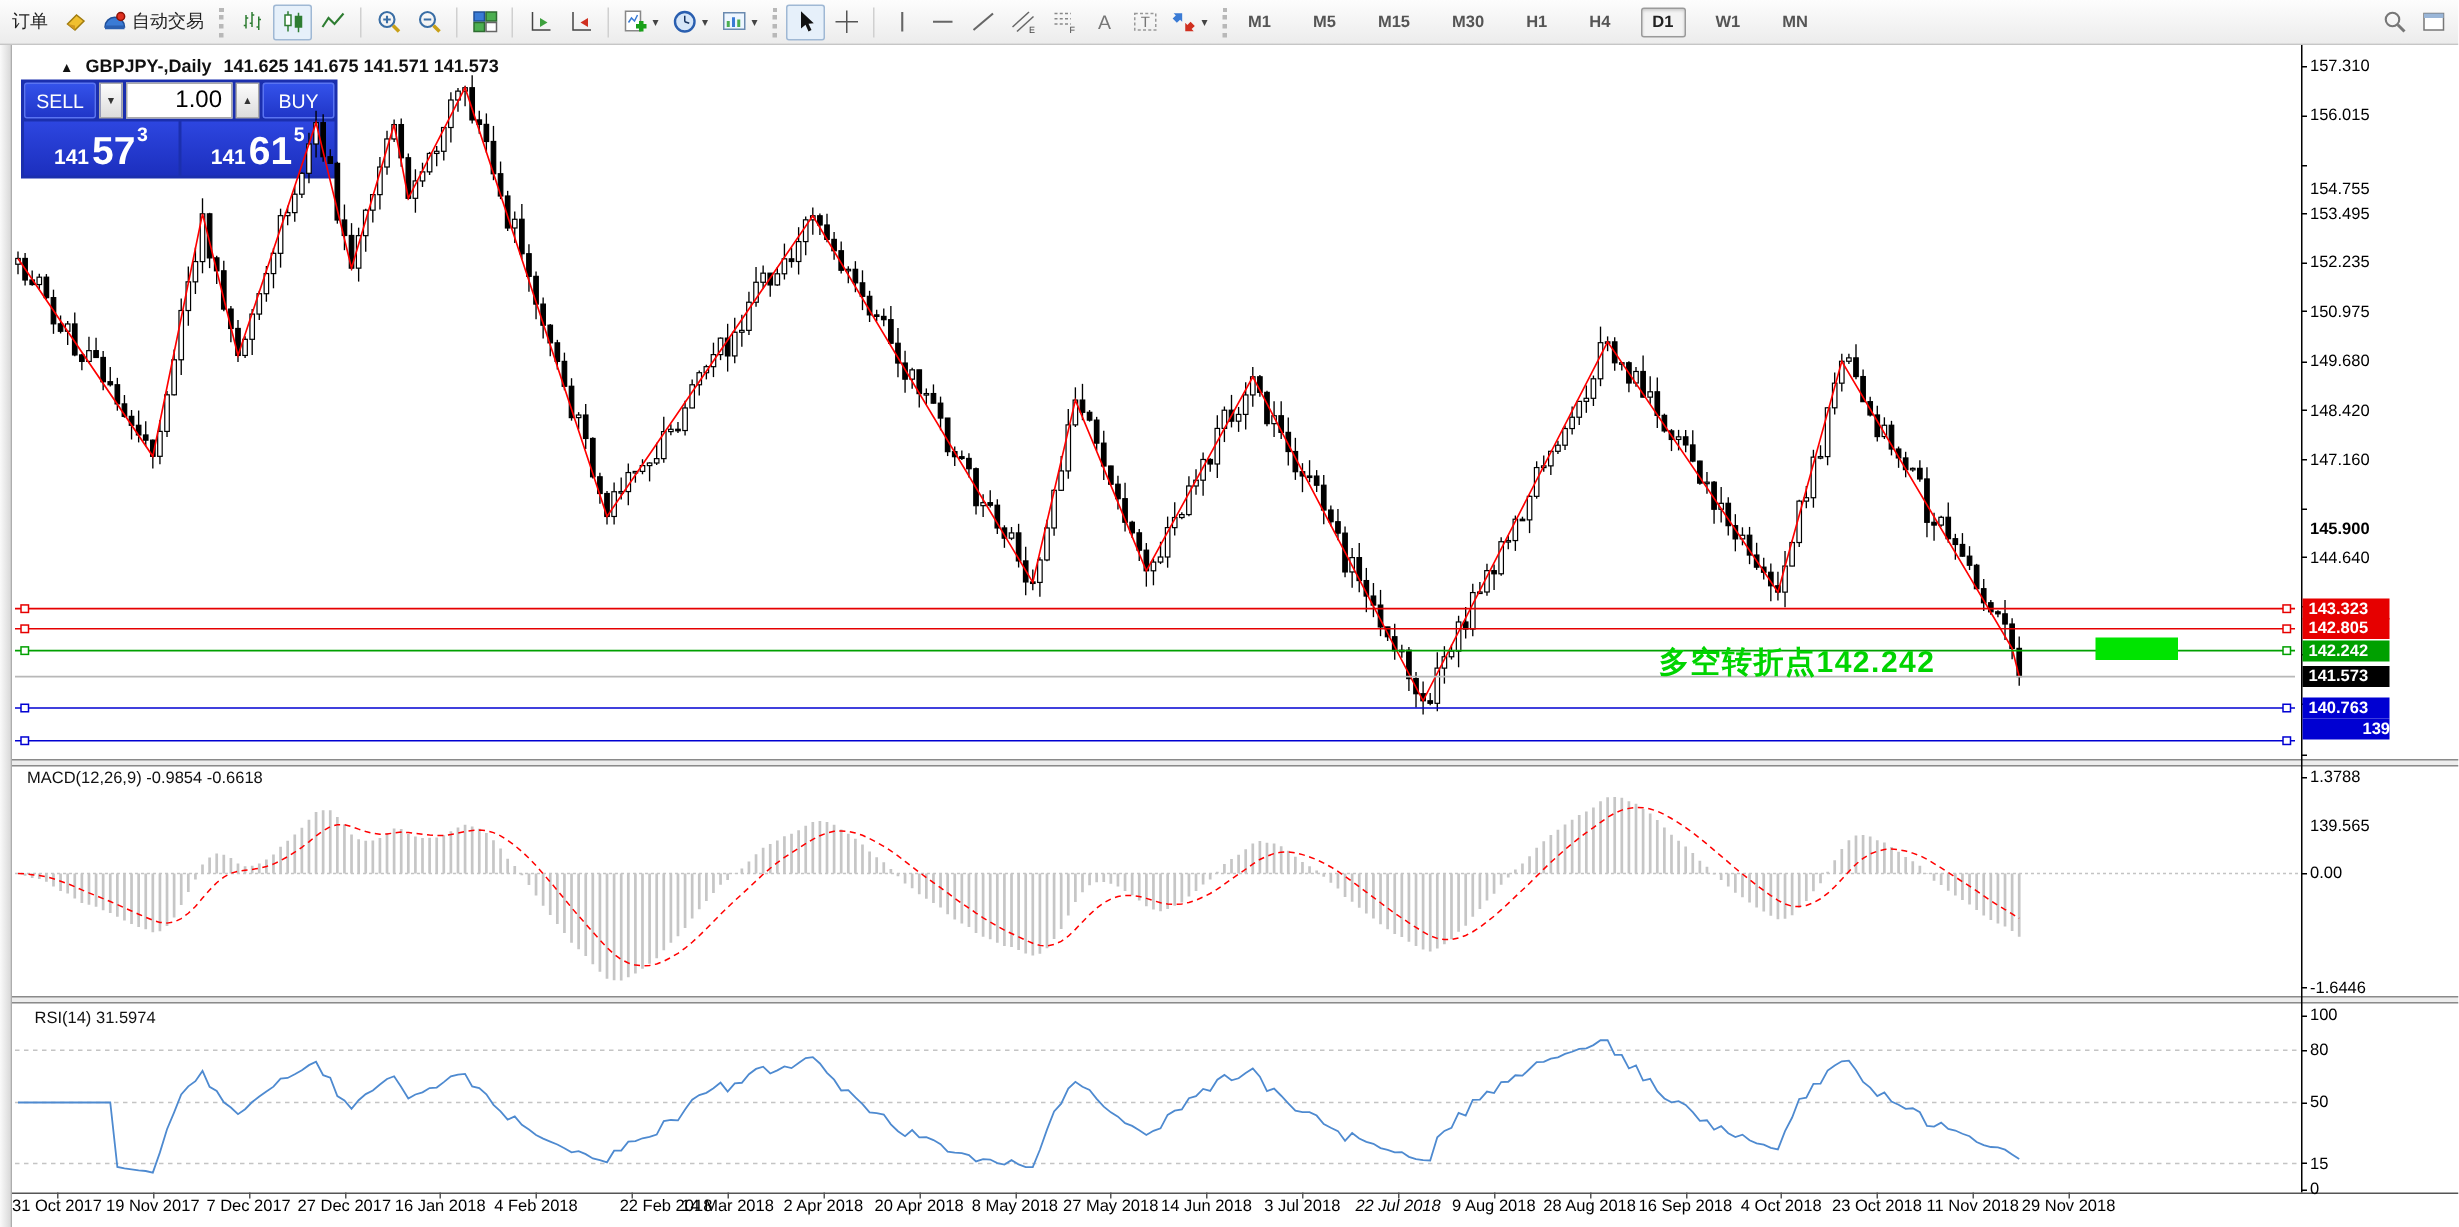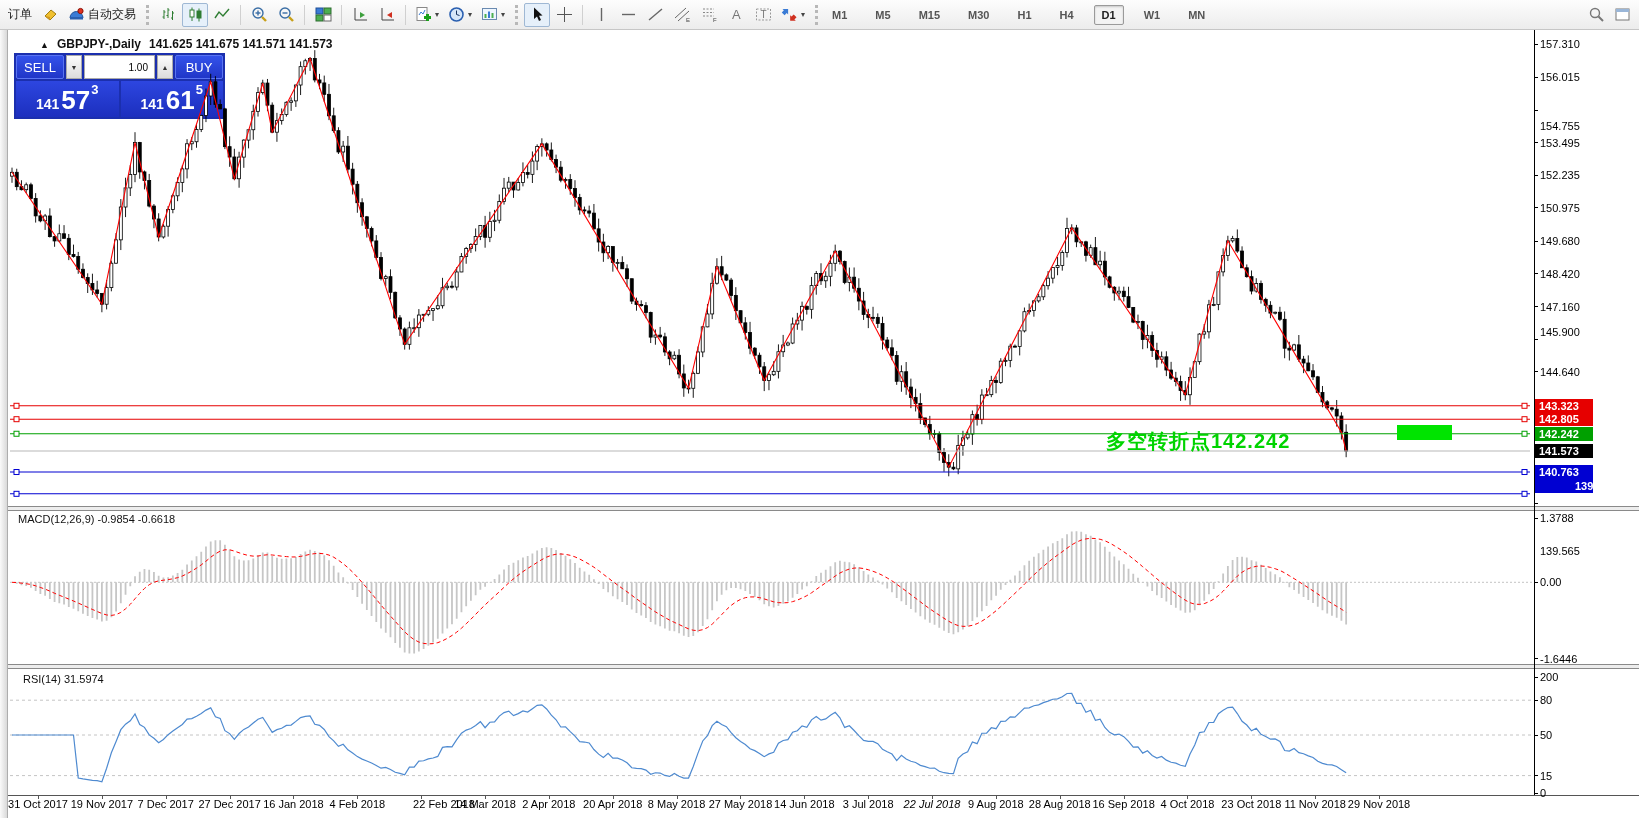--- a/index.html
+++ b/index.html
@@ -43,21 +43,21 @@
   .annotation { position:absolute; left:1106px; top:428px; font-size:20px; font-weight:bold;
                 letter-spacing:1px; white-space:nowrap; }
   
   .trade-panel { position:absolute; left:14px; top:53px; width:211px; background:#1b2fae; padding:2px;
                  display:flex; flex-direction:column; gap:2px; }
   .tp-row1 { display:flex; gap:2px; height:24px; }
   .tp-btn { flex:0 0 48px; background:linear-gradient(#3452ea,#2036c8); color:#fff; font-size:13px;
             display:flex; align-items:center; justify-content:center; border:1px solid #5a74f2; border-radius:2px; }
   .tp-spin { flex:0 0 16px; background:linear-gradient(#fcfcfc,#dcdcdc); border:1px solid #aaa;
              display:flex; align-items:center; justify-content:center; font-size:7px; color:#333; }
-  .tp-vol { flex:1; background:#fff; border:1px solid #aaa; font-size:10px; color:#000;
+  .tp-vol { flex:1; background:#fff; border:1px solid #aaa; font-size:16px; color:#000;
             display:flex; align-items:center; justify-content:flex-end; padding-right:6px; }
   .tp-row2 { display:flex; gap:2px; height:36px; }
   .tp-price { flex:1; background:linear-gradient(#2d46e0,#1c2fbe); color:#fff; display:flex;
               align-items:flex-end; justify-content:center; padding-bottom:2px; }
   .tp-price .small { font-size:14px; font-weight:bold; margin-right:2px; line-height:22px; }
   .tp-price .big { font-size:26px; font-weight:bold; line-height:30px; }
   .tp-price .sup { font-size:13px; font-weight:bold; vertical-align:top; line-height:14px; margin-left:1px;
                    align-self:flex-start; margin-top:2px; }
   svg { display:block; }
   .icon-svg { width:17px; height:17px; }
@@ -970,39 +970,39 @@
     <div class="axis-label" style="top: 169.272px;">152.235</div>
     <div class="axis-tick" style="top: 207.364px;"></div>
     <div class="axis-label" style="top: 201.864px;">150.975</div>
     <div class="axis-tick" style="top: 240.861px;"></div>
     <div class="axis-label" style="top: 235.361px;">149.680</div>
     <div class="axis-tick" style="top: 273.453px;"></div>
     <div class="axis-label" style="top: 267.953px;">148.420</div>
     <div class="axis-tick" style="top: 306.044px;"></div>
     <div class="axis-label" style="top: 300.544px;">147.160</div>
     <div class="axis-tick" style="top: 338.636px;"></div>
-    <div class="axis-label" style="top: 326px;">145.900</div>
+    <div class="axis-label" style="top: 347px; font-weight: bold;">145.900</div>
     <div class="axis-tick" style="top: 371.228px;"></div>
     <div class="axis-label" style="top: 365.728px;">144.640</div>
     <div class="axis-tick" style="top: 403.82px;"></div>
     <div class="axis-label" style="top: 398.32px;">143.380</div>
     <div class="axis-tick" style="top: 436.411px;"></div>
     <div class="axis-label" style="top: 430.911px;">142.120</div>
     <div class="axis-tick" style="top: 469.003px;"></div>
     <div class="axis-label" style="top: 463.503px;">140.860</div>
     <div class="axis-tick" style="top: 502.5px;"></div>
     <div class="axis-label" style="top: 497px; margin-top: 48px;">139.565</div>
     <div class="axis-tick" style="top: 517.507px;"></div>
     <div class="axis-label" style="top: 512.007px;">1.3788</div>
     <div class="axis-tick" style="top: 581.8px;"></div>
     <div class="axis-label" style="top: 576.3px;">0.00</div>
     <div class="axis-tick" style="top: 658.488px;"></div>
     <div class="axis-label" style="top: 652.988px;">-1.6446</div>
     <div class="axis-tick" style="top: 676.5px;"></div>
-    <div class="axis-label" style="top: 671px;">200</div>
+    <div class="axis-label" style="top: 671px;">100</div>
     <div class="axis-tick" style="top: 699.7px;"></div>
     <div class="axis-label" style="top: 694.2px;">80</div>
     <div class="axis-tick" style="top: 734.5px;"></div>
     <div class="axis-label" style="top: 729px;">50</div>
     <div class="axis-tick" style="top: 775.1px;"></div>
     <div class="axis-label" style="top: 769.6px;">15</div>
     <div class="axis-tick" style="top: 792.5px;"></div>
     <div class="axis-label" style="top: 787px;">0</div>
   </div>
 <div id="tagLayer">

